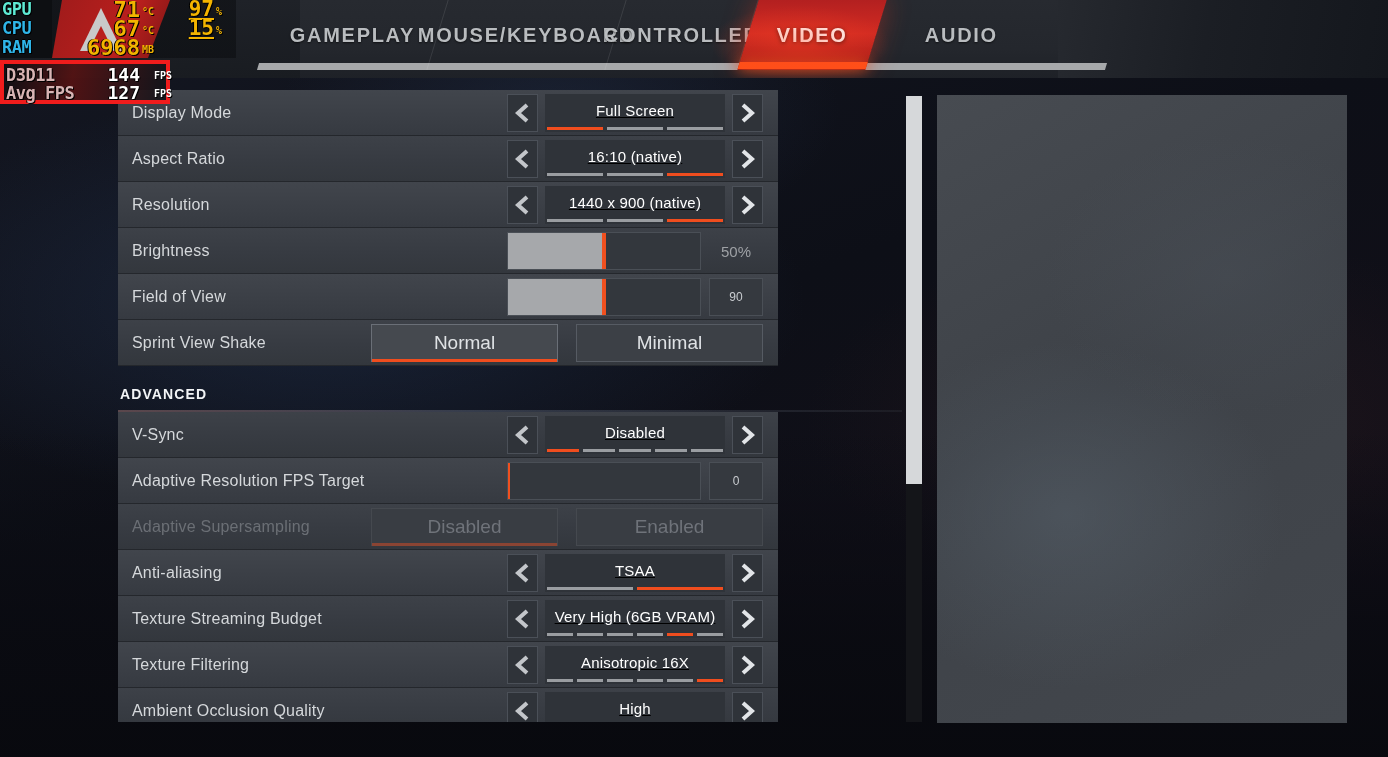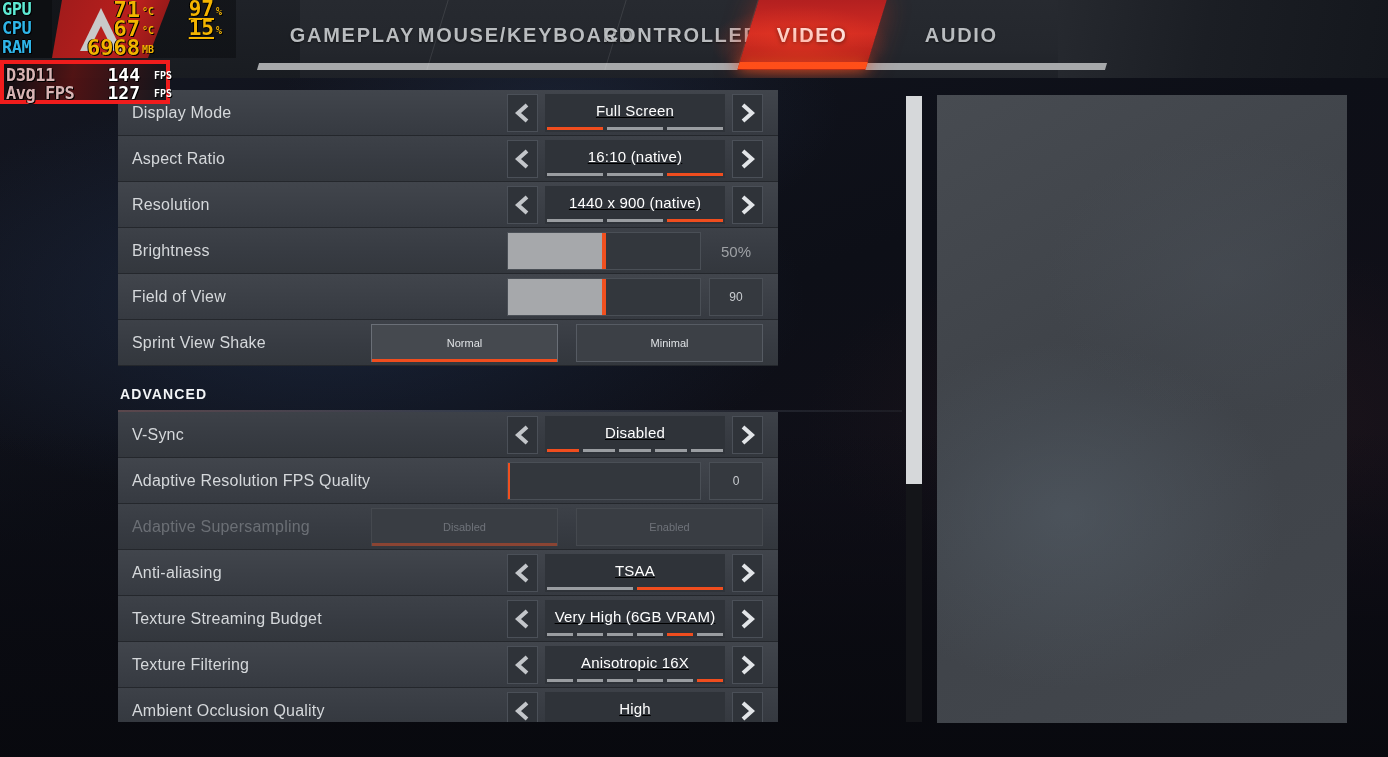--- a/index.html
+++ b/index.html
@@ -234,21 +234,21 @@
 
   
   .togglepair{
     position:absolute; right:15px; top:4px; width:392px; height:38px;
     display:flex; align-items:center; gap:18px;
   }
   .toggle{
     position:relative; flex:1 1 0; height:38px;
     background:#3c4046; border:1px solid #565b63;
     display:flex; align-items:center; justify-content:center;
-    color:#dfe2e5; font-size:11px; cursor:pointer;
+    color:#dfe2e5; font-size:19px; cursor:pointer;
     font-family:"Liberation Sans", sans-serif;
   }
   .toggle.sel{ background:#45494f; border-color:#6a6f77; }
   .toggle.sel::after{
     content:""; position:absolute; left:0; right:0; bottom:-1px; height:3px; background:#f04d1e;
   }
   .row.disabled .toggle{ background:#393d43; border-color:#45494f; color:#6f737a; }
   .row.disabled .toggle.sel::after{ background:#8a4433; }
 
   
@@ -480,21 +480,21 @@
             </div>
           </div>
           <div class="arrow">
             <svg width="15" height="20" viewBox="0 0 15 20">
               <polyline points="3,2 12,10 3,18" fill="none" stroke="#e2e5e8" stroke-width="4" stroke-linejoin="miter" stroke-linecap="butt"></polyline>
             </svg>
           </div>
         </div>
       </div>
       <div class="row">
-        <span class="row-label">Adaptive Resolution FPS Quality</span>
+        <span class="row-label">Adaptive Resolution FPS Target</span>
         <div class="slider">
           <div class="track">
             <div class="fill" style="width:0%"></div>
             <div class="knob" style="left:calc(0% - 2px)"></div>
           </div>
           <div class="readout boxed">0</div>
         </div>
       </div>
       <div class="row alt disabled">
         <span class="row-label">Adaptive Supersampling</span>

